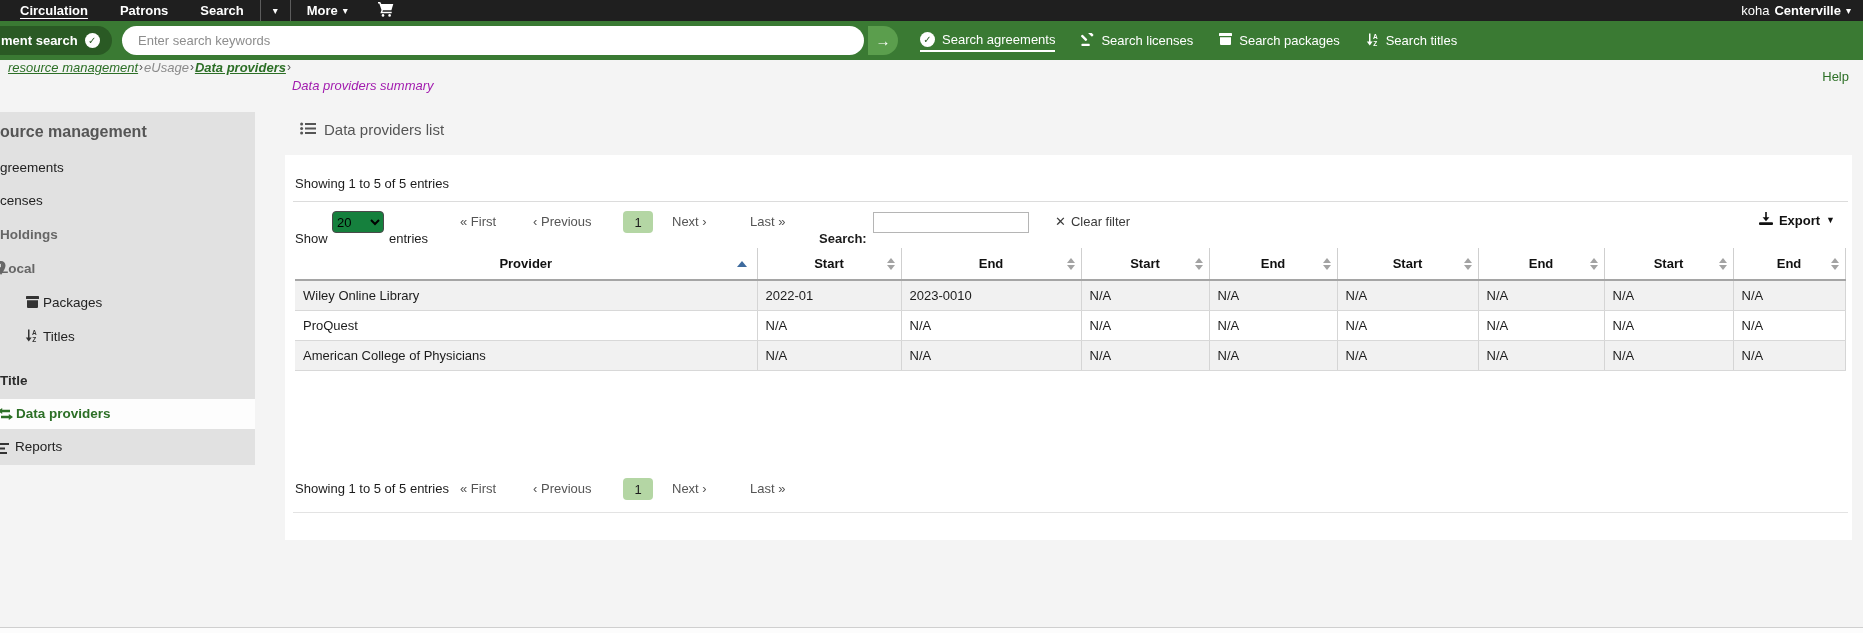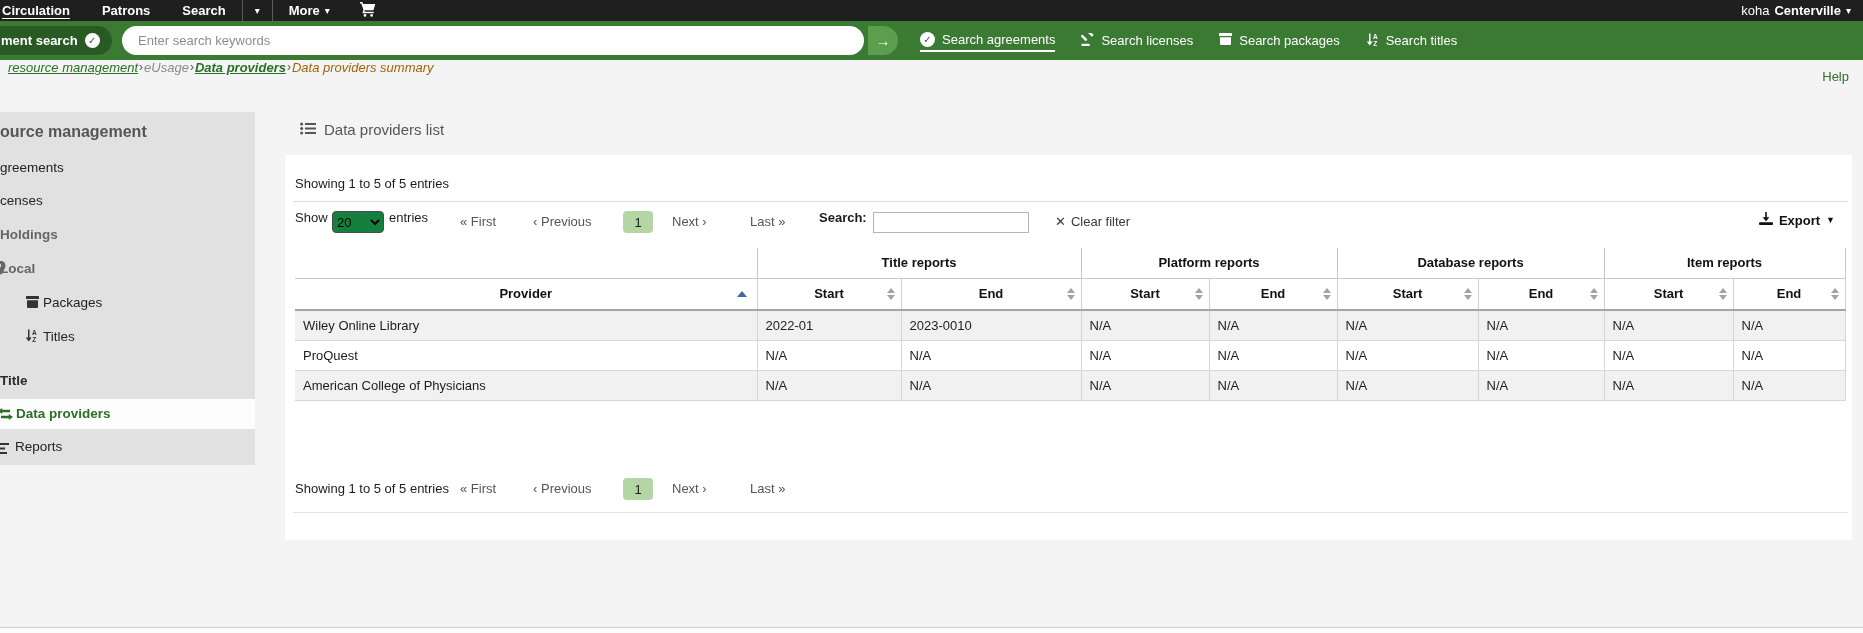--- a/index.html
+++ b/index.html
@@ -7,21 +7,21 @@
   body {
     position:relative; overflow:hidden;
     font-family:"Liberation Sans","DejaVu Sans",sans-serif;
     background:#f4f4f4; font-size:13px; color:#1c1c1c;
   }
   
   .topbar { position:absolute; left:0; top:0; width:1863px; height:21px;
     background:#1f1f1f; display:flex; align-items:center; color:#fff; }
   .topnav-item { padding:0 16px; font-weight:600; font-size:13px; color:#fff;
     text-decoration:none; cursor:pointer; height:21px; display:flex; align-items:center; }
-  .topnav-item.first { padding-left:2px; }
+  .topnav-item.first { padding-left:20px; }
   .topnav-item.active span { text-decoration:underline; text-underline-offset:3px; }
   .split-caret { height:21px; display:flex; align-items:center; padding:0 12px;
     border-left:1px solid rgba(255,255,255,.28); border-right:1px solid rgba(255,255,255,.28);
     font-size:10px; cursor:pointer; }
   .more-caret { font-size:10px; margin-left:5px; }
   .cart-btn { margin-left:14px; cursor:pointer; display:flex; align-items:center; }
   .tb-spacer { flex:1; }
   .account { padding-right:12px; font-size:13px; cursor:pointer; display:flex; gap:5px; align-items:center; }
   .account b { font-weight:700; }
   .account .caret { font-size:10px; }
@@ -42,21 +42,21 @@
   .gb-links { position:absolute; left:920px; top:0; height:39px; display:flex; gap:26px; align-items:center; }
   .gb-link { color:#fff; font-size:13px; display:flex; align-items:center; gap:7px; cursor:pointer; padding:3px 0; }
   .gb-link.active { border-bottom:2px solid #fff; }
   
   .crumbrow { position:absolute; left:8px; top:60px; width:1863px; height:32px;
     display:flex; align-items:flex-start; gap:1px; font-style:italic; font-size:13px; }
   .crumb-link { color:#2c6f26; text-decoration:underline; cursor:pointer; }
   .crumb-link.bold { font-weight:700; }
   .crumb-sep { color:#555; font-style:normal; font-size:12px; }
   .crumb-muted { color:#8a8a8a; }
-  .crumb-current { color:#a16207; }
+  .crumb-current { color:#a21caf;margin-top:18px; }
   .help-link { position:absolute; right:14px; top:60px; height:32px; display:flex; align-items:center;
     color:#2c6f26; font-size:13px; cursor:pointer; }
   
   .sidebar { position:absolute; left:0; top:112px; width:255px; height:353px; background:#e1e1e1; }
   .sb-item { position:absolute; left:0; right:0; height:17px; line-height:17px; font-size:13.5px; }
   .sb-heading { font-weight:700; font-size:16px; color:#555; }
   .sb-link { color:#222; cursor:pointer; }
   .sb-section { font-weight:700; color:#666; }
   .sb-section.dark { color:#2b2b2b; }
   .sb-active-band { position:absolute; left:0; right:0; top:287px; height:30px; background:#fdfdfd; }
@@ -64,21 +64,21 @@
   .sb-icon { position:absolute; top:1px; }
   
   .main-title { position:absolute; left:300px; top:121px; display:flex; align-items:center; gap:8px;
     color:#555; font-size:15px; }
   .card { position:absolute; left:285px; top:155px; width:1567px; height:385px; background:#fff; }
   .showing { position:absolute; left:10px; font-size:13px; color:#1c1c1c; }
   .sep1 { position:absolute; left:8px; right:4px; top:46px; border-top:1px solid #dcdcdc; }
   .sep2 { position:absolute; left:8px; right:4px; top:357px; border-top:1px solid #e3e3e3; }
   .controls { position:absolute; left:0; right:0; top:52px; height:30px; }
   .ctl { position:absolute; font-size:13px; color:#1c1c1c; }
-  .ctl-label { top:3px;text-align:right; }
+  .ctl-label { top:24px;text-align:right; }
   .page-select { position:absolute; left:47px; top:4px; width:52px; height:22px;
     border:1px solid #4a4a4a; border-radius:4px; background:#15803d; font-size:13px;
     font-family:"Liberation Sans","DejaVu Sans",sans-serif; }
   .pg-btn { color:#555; cursor:pointer; top:7px; }
   .pg-chev { font-size:13px; }
   .pg-badge { position:absolute; width:30px; height:22px; top:4px; background:#b4d6a4;
     border-radius:4px; display:flex; align-items:center; justify-content:center;
     color:#1c1c1c; cursor:pointer; }
   .search-lbl { font-weight:600; }
   .filter-input { position:absolute; left:588px; top:5px; width:156px; height:21px;
@@ -326,27 +326,20 @@
         <col style="width:144px">
         <col style="width:180px">
       <col style="width:128px">
         <col style="width:128px">
         <col style="width:141px">
       <col style="width:126px">
         <col style="width:129px">
         <col style="width:112px">
     </colgroup>
     <thead>
-      <tr class="grp">
-        <th></th>
-        <th class="gcell" colspan="2">Title reports</th>
-        <th class="gcell" colspan="2">Platform reports</th>
-        <th class="gcell" colspan="2">Database reports</th>
-        <th class="gcell" colspan="2">Item reports</th>
-      </tr>
       <tr class="cols">
         <th><span>Provider</span><span class="sort-asc"></span></th>
         <th><span>Start</span><span class="sort-both">
               <span class="tri-up"></span>
               <span class="tri-down"></span>
             </span></th>
         <th><span>End</span><span class="sort-both">
               <span class="tri-up"></span>
               <span class="tri-down"></span>
             </span></th>

